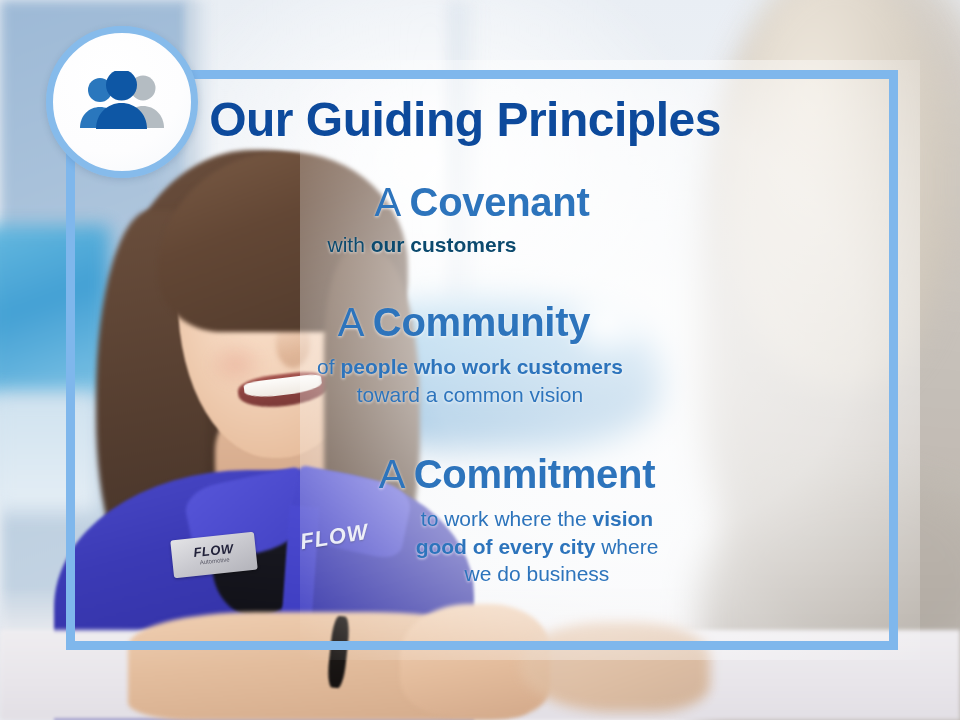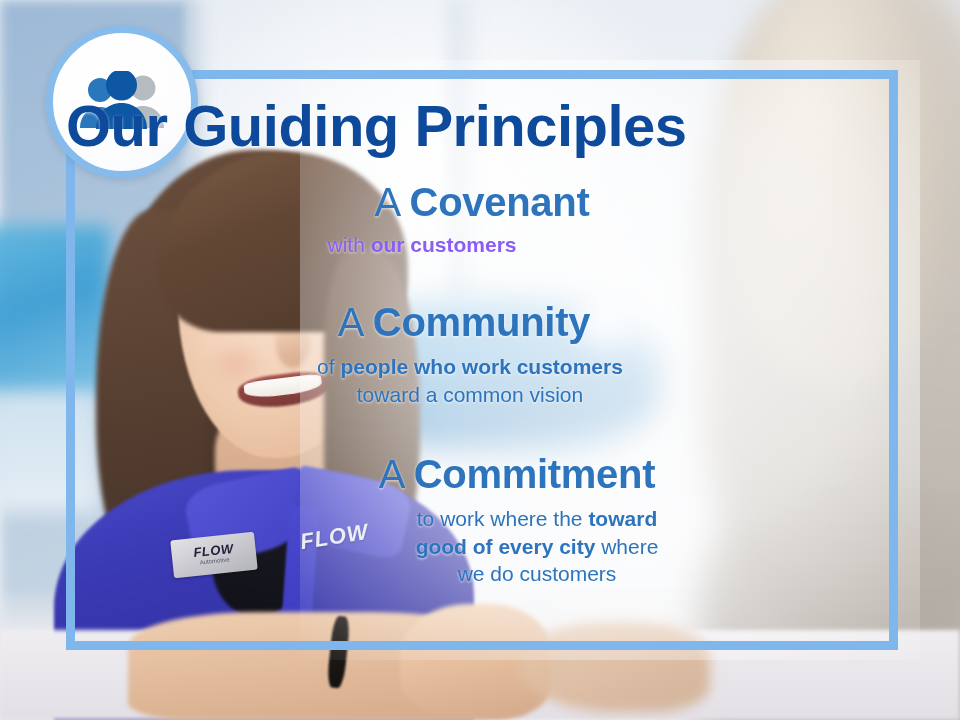--- a/index.html
+++ b/index.html
@@ -317,22 +317,22 @@
 
   
   .content {
     position: absolute;
     left: 66px; top: 70px;
     width: 832px; height: 580px;
   }
   .title {
     position: absolute;
     left: 0; right: 34px; top: 22px;
-    text-align: left;
-    font-size: 58px;
+    text-align: center;
+    font-size: 48px;
     font-weight: bold;
     color: #0d4a9c;
     letter-spacing: -0.5px;
     white-space: nowrap;
     text-shadow: 0 1px 3px rgba(255,255,255,.65);
   }
   .principle { position: absolute; left: 0; right: 0; }
   .p-head {
     text-align: center;
     font-size: 40px;
@@ -438,33 +438,33 @@
   </div>
 
   <div class="content">
     <div class="title" style="color: rgb(13, 74, 156);">Our Guiding Principles</div>
 
     <div class="principle" id="principle-0">
       <div class="p-head" style="color: rgb(45, 116, 188);">
         <span class="lead">A</span>
         <span class="key">Covenant</span>
       </div>
-      <div class="p-desc" style="color: #8b5cf6;"><span>with </span><b>our customers</b></div>
+      <div class="p-desc" style="color: #0c4a6e;"><span>with </span><b>our customers</b></div>
     </div>
 
     <div class="principle" id="principle-1">
       <div class="p-head" style="color: rgb(45, 116, 188);">
         <span class="lead">A</span>
         <span class="key">Community</span>
       </div>
       <div class="p-desc" style="color: rgb(45, 116, 188);"><span>of </span><b>people who work customers</b><br><span>toward a common vision</span></div>
     </div>
 
     <div class="principle" id="principle-2">
       <div class="p-head" style="color: rgb(45, 116, 188);">
         <span class="lead">A</span>
         <span class="key">Commitment</span>
       </div>
-      <div class="p-desc" style="color: rgb(45, 116, 188);"><span>to work where the </span><b>toward</b><br><b>good of every city</b><span> where</span><br><span>we do customers</span></div>
+      <div class="p-desc" style="color: rgb(45, 116, 188);"><span>to work where the </span><b>vision</b><br><b>good of every city</b><span> where</span><br><span>we do business</span></div>
     </div>
   </div>
 
 </div>
 
 </body></html>

